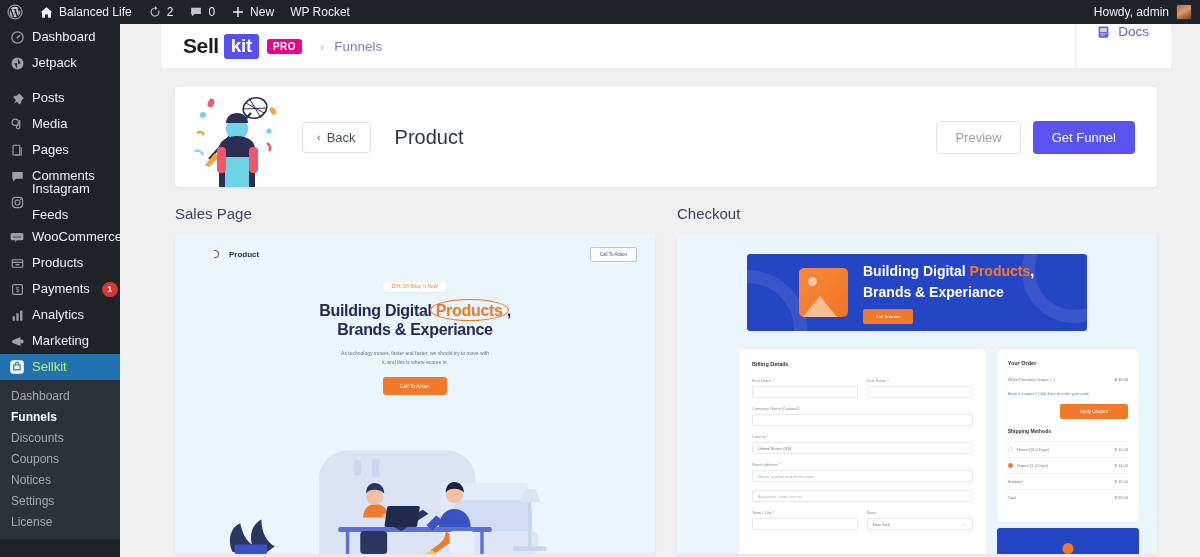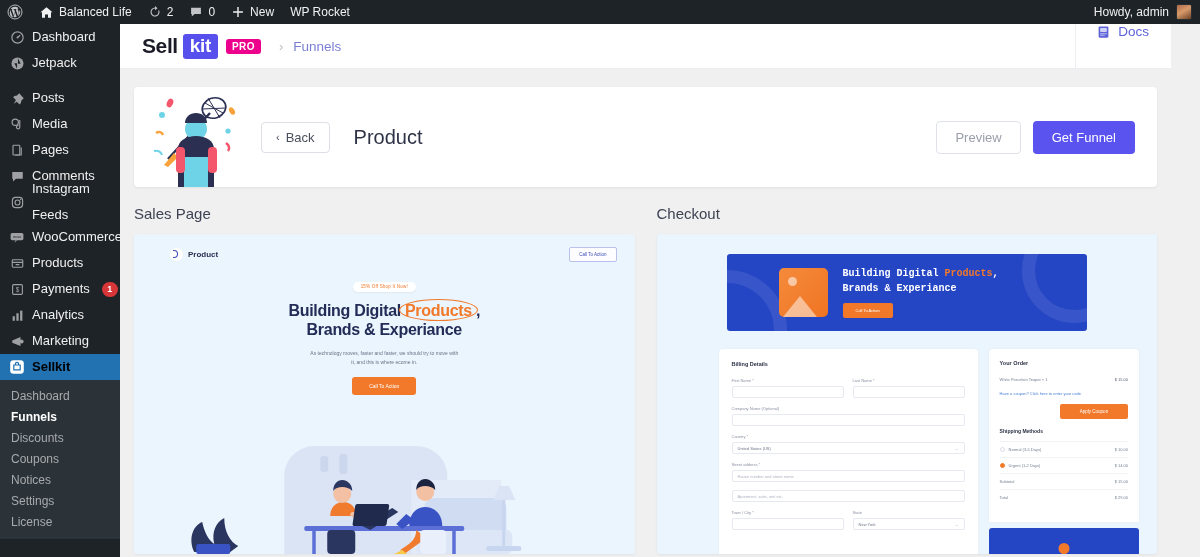--- a/index.html
+++ b/index.html
@@ -38,21 +38,21 @@
     background: #1d2327; color: #c3c4c7; font-size: 13px; z-index: 40;
   }
   .menu-item {
     display: flex; align-items: center; gap: 7px;
     height: 26px; padding: 0 0 0 9px; color: #f0f0f1; line-height: 26px;
     position: relative;
   }
   .menu-item .mlabel { font-size: 13px; }
   .menu-item .micon { width: 16px; height: 16px; flex: none; opacity: .78; display:flex; align-items:center; justify-content:center;}
   .menu-item.active {
-    background: #2271b1; color: #000000; font-weight: 700;
+    background: #2271b1; color: #bef264; font-weight: 400;
   }
   .menu-item.active .micon { opacity: 1; }
   .menu-item.active::after {
     content: ""; position: absolute; right: -8px; top: 50%;
     transform: translateY(-50%);
     border-top: 8px solid transparent; border-bottom: 8px solid transparent;
     border-right: 8px solid #f0f0f1;
   }
   .menu-sep { height: 9px; }
   .badge-count {
@@ -63,21 +63,21 @@
   .submenu { background: #2c3338; padding: 5px 0 7px 0; }
   .submenu-item {
     display: block; padding: 2.5px 0 2.5px 11px;
     font-size: 12px; color: #a7aaad; line-height: 16px;
   }
   .submenu-item.current { color: #fff; font-weight: bold; }
 
   
   #main {
     position: absolute; top: 24px; left: 120px;
-    width: 1051px; height: 533px; background: #f0f0f1; overflow: hidden;
+    width: 1051px; height: 533px; background: #f0f0f1; overflow: hidden; padding-left: 41px;
   }
   #topbar {
     height: 45px; background: #fff; display: flex; align-items: center;
     padding: 0 0 0 22px; border-bottom: 1px solid #eceef2;
   }
   .brand { display: flex; align-items: center; gap: 5px; }
   .brand .sell { font-size: 21px; font-weight: bold; color: #1b1b28; letter-spacing: -.4px; }
   .brand .kit {
     font-size: 19px; font-weight: bold; color: #fff; background: #5850ec;
     border-radius: 3px; padding: 1px 7px 2px; letter-spacing: -.3px;
@@ -187,21 +187,21 @@
   .ck-thumb::before {
     content:""; position:absolute; left:9px; top:9px; width:9px; height:9px;
     border-radius:50%; background: rgba(255,255,255,.55);
   }
   .ck-thumb::after {
     content:""; position:absolute; left:4px; bottom:0; width:0; height:0;
     border-left: 17px solid transparent; border-right: 17px solid transparent;
     border-bottom: 21px solid rgba(255,255,255,.5);
   }
   .ck-btext { margin-left: 15px; position: relative; z-index: 2; }
-  .ck-h { font-size: 10px; font-weight: bold; color: #fff; line-height: 1.45; font-family: Liberation Mono, monospace; }
+  .ck-h { font-size: 14px; font-weight: bold; color: #fff; line-height: 1.45; }
   .ck-h .o { color: #f2782a; }
   .ck-cta {
     display: inline-block; margin-top: 7px; background: #f2782a; color: #fff;
     font-size: 4px; padding: 5px 13px; border-radius: 2px;
   }
   .ck-forms { position: absolute; left: 62px; right: 18px; top: 115px; bottom: 0; display: flex; gap: 11px; }
   .ck-billing {
     flex: 1.55; background: #fff; border-radius: 4px 4px 0 0; padding: 12px 13px;
     box-shadow: 0 0 3px rgba(0,0,0,.04);
   }

